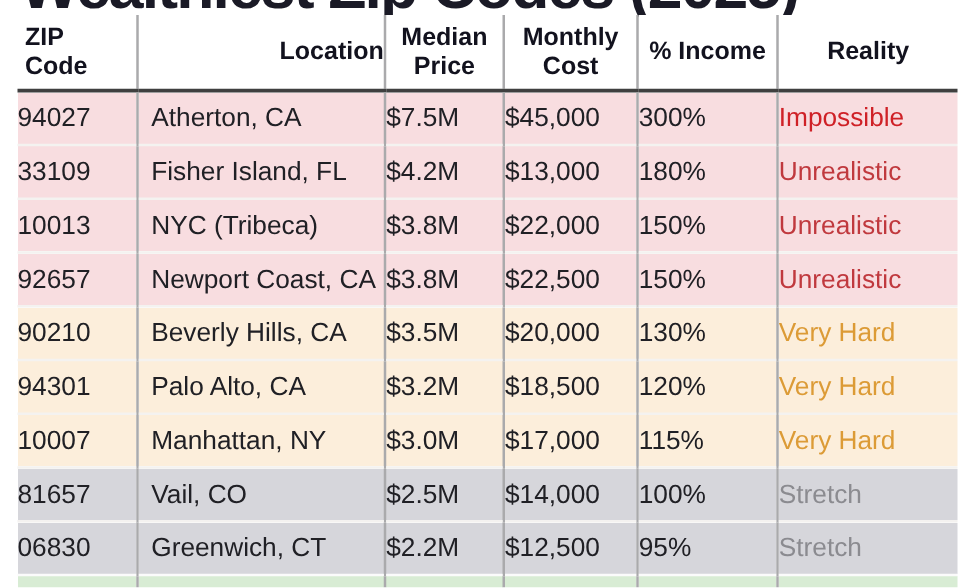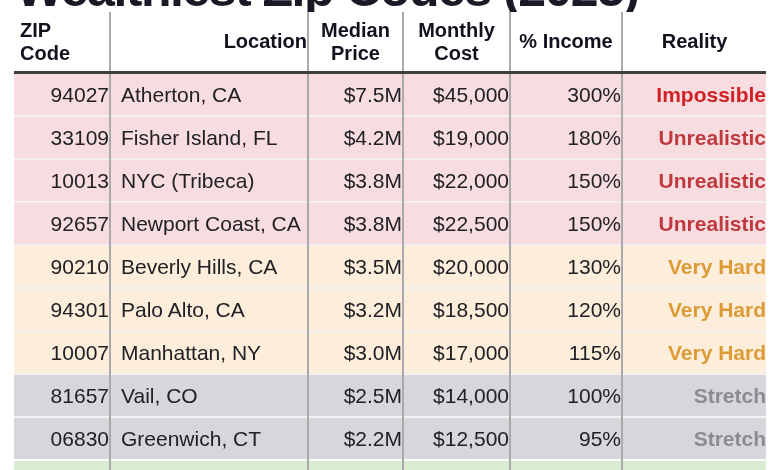--- a/index.html
+++ b/index.html
@@ -53,26 +53,26 @@
     border-bottom: 3px solid #3f3f3f;
   }
   th.al { text-align: left; padding-left: 6px; }
   th.al2 { text-align: right; padding-left: 10px; }
   th + th, td + td { border-left: 2px solid #aaaaac; }
   td {
     height: 41px;
     font-size: 21px;
     font-weight: 500;
     color: #202025;
-    text-align: right;
+    text-align: left;
     vertical-align: middle;
     border-top: 2px solid #f4f2f0;
   }
   td.loc { text-align: left; padding-left: 10px; }
-  td.reality { font-weight: 700; font-size: 21px; }
+  td.reality { font-weight: 400; font-size: 21px; }
 
   tr.tier-impossible td, tr.tier-unrealistic td { background: #f8dde0; }
   tr.tier-very-hard td { background: #fceedb; }
   tr.tier-stretch td { background: #d6d6db; }
   tr.tier-good td { background: #d8ecd4; }
 
   tr.tier-impossible td.reality { color: #cf2127; }
   tr.tier-unrealistic td.reality { color: #c0393e; margin-left: 18px; }
   tr.tier-very-hard td.reality { color: #dc9b36; }
   tr.tier-stretch td.reality { color: #8b8b90; }
@@ -114,21 +114,21 @@
         <td class="loc">Atherton, CA</td>
         <td>$7.5M</td>
         <td>$45,000</td>
         <td>300%</td>
         <td class="reality">Impossible</td>
       </tr>
       <tr class="tier-unrealistic">
         <td>33109</td>
         <td class="loc">Fisher Island, FL</td>
         <td>$4.2M</td>
-        <td>$19,000</td>
+        <td>$13,000</td>
         <td>180%</td>
         <td class="reality">Unrealistic</td>
       </tr>
       <tr class="tier-unrealistic">
         <td>10013</td>
         <td class="loc">NYC (Tribeca)</td>
         <td>$3.8M</td>
         <td>$22,000</td>
         <td>150%</td>
         <td class="reality">Unrealistic</td>

